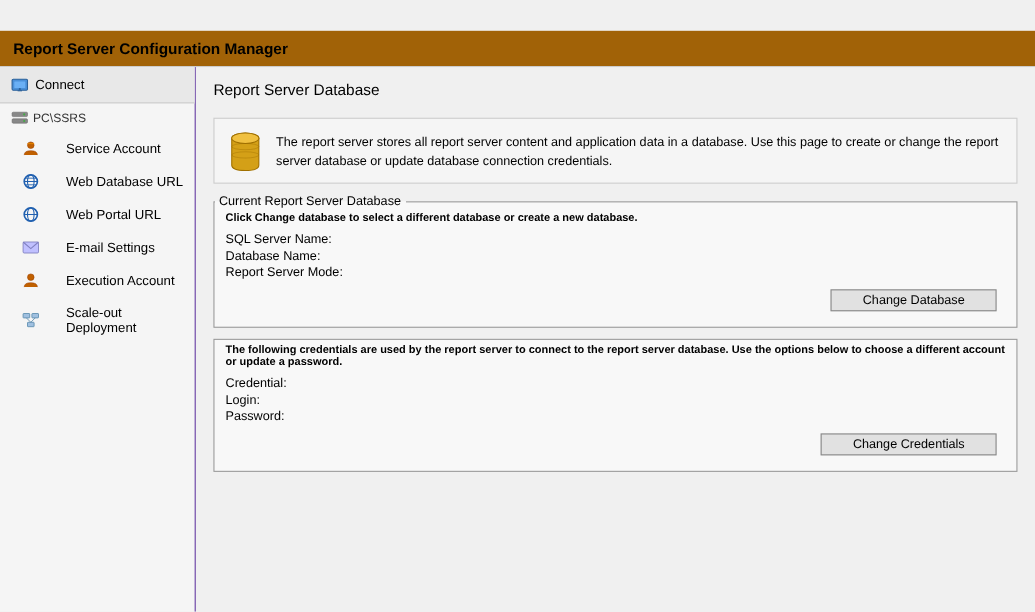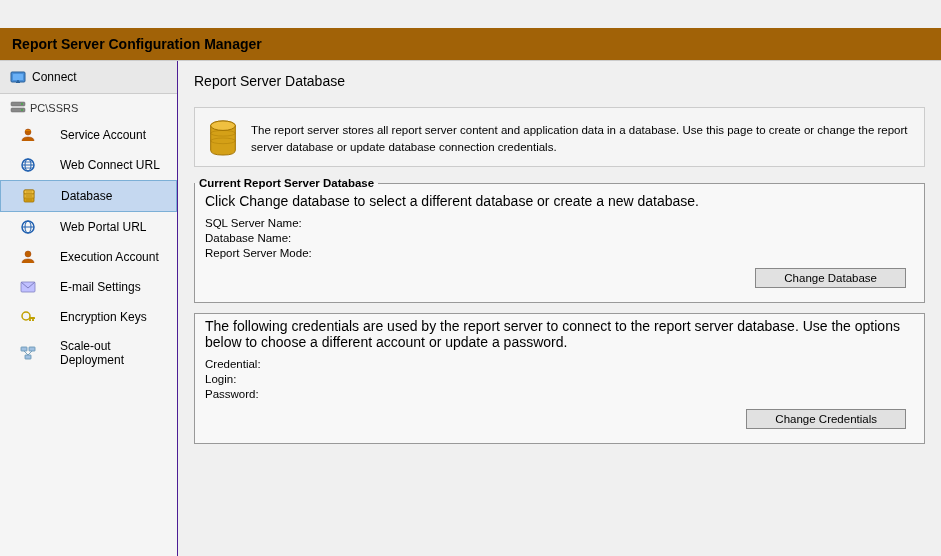--- a/index.html
+++ b/index.html
@@ -109,23 +109,24 @@
       margin-top: 2px;
     }
 
     .info-text {
       font-size: 11.5px;
       color: #000;
       line-height: 1.5;
     }
 
     .section-note {
-      font-size: 14px;
+      font-size: 10px;
       color: #000;
       margin-bottom: 8px;
+      font-weight: bold;
     }
 
     .field-row {
       font-size: 11.5px;
       color: #000;
       margin-bottom: 3px;
     }
 
     .section-footer {
       display: flex;
@@ -153,21 +154,20 @@
     fieldset {
       border: 1px solid #999;
       background: #f8f8f8;
       margin-bottom: 10px;
     }
 
     legend {
       font-size: 11.5px;
       padding: 0 4px;
       color: #000;
-      font-weight: bold;
     }
 
     .fieldset-body {
       padding: 4px 10px 8px 10px;
     }
   </style>
 </head>
 <body>
 
 <div class="title-bar">
@@ -208,69 +208,49 @@
     </div>
 
     <div class="sidebar-item">
       <svg class="svg-icon" viewBox="0 0 16 16">
         <circle cx="8" cy="8" r="6" fill="none" stroke="#2060b0" stroke-width="1.5"></circle>
         <ellipse cx="8" cy="8" rx="3" ry="6" fill="none" stroke="#2060b0" stroke-width="1"></ellipse>
         <line x1="2" y1="8" x2="14" y2="8" stroke="#2060b0" stroke-width="1"></line>
         <line x1="3" y1="5" x2="13" y2="5" stroke="#2060b0" stroke-width="0.8"></line>
         <line x1="3" y1="11" x2="13" y2="11" stroke="#2060b0" stroke-width="0.8"></line>
       </svg>
-      <span class="sidebar-item-label">Web Connect URL</span>
-    </div>
-
-    <div class="sidebar-item active">
-      <svg class="svg-icon" viewBox="0 0 16 16">
-        <rect x="3" y="2" width="10" height="12" rx="1" fill="#d4a017" stroke="#a07000" stroke-width="0.8"></rect>
-        <rect x="3" y="2" width="10" height="4" rx="1" fill="#f0c040" stroke="#a07000" stroke-width="0.8"></rect>
-        <rect x="3" y="6" width="10" height="4" fill="#e0b030" stroke="#a07000" stroke-width="0.5"></rect>
-        <line x1="5" y1="4" x2="11" y2="4" stroke="#a07000" stroke-width="0.5"></line>
-        <line x1="5" y1="8" x2="11" y2="8" stroke="#a07000" stroke-width="0.5"></line>
-        <line x1="5" y1="12" x2="11" y2="12" stroke="#a07000" stroke-width="0.5"></line>
-      </svg>
-      <span class="sidebar-item-label">Database</span>
-    </div>
+      <span class="sidebar-item-label">Web Database URL</span>
+    </div>
+
 
     <div class="sidebar-item">
       <svg class="svg-icon" viewBox="0 0 16 16">
         <circle cx="8" cy="8" r="6" fill="none" stroke="#2060b0" stroke-width="1.5"></circle>
         <ellipse cx="8" cy="8" rx="3" ry="6" fill="none" stroke="#2060b0" stroke-width="1"></ellipse>
         <line x1="2" y1="8" x2="14" y2="8" stroke="#2060b0" stroke-width="1"></line>
       </svg>
       <span class="sidebar-item-label">Web Portal URL</span>
     </div>
 
     <div class="sidebar-item">
       <svg class="svg-icon" viewBox="0 0 16 16">
+        <rect x="1" y="3" width="14" height="10" rx="1" fill="#c0c0ff" stroke="#8080c0" stroke-width="0.8"></rect>
+        <polyline points="1,3 8,9 15,3" fill="none" stroke="#8080c0" stroke-width="1"></polyline>
+      </svg>
+      <span class="sidebar-item-label">E-mail Settings</span>
+    </div>
+
+    <div class="sidebar-item">
+      <svg class="svg-icon" viewBox="0 0 16 16">
         <circle cx="8" cy="5" r="3" fill="#c06000" stroke="#a04000" stroke-width="0.5"></circle>
         <path d="M2 14 Q2 10 8 10 Q14 10 14 14" fill="#c06000" stroke="#a04000" stroke-width="0.5"></path>
       </svg>
       <span class="sidebar-item-label">Execution Account</span>
     </div>
 
-    <div class="sidebar-item">
-      <svg class="svg-icon" viewBox="0 0 16 16">
-        <rect x="1" y="3" width="14" height="10" rx="1" fill="#c0c0ff" stroke="#8080c0" stroke-width="0.8"></rect>
-        <polyline points="1,3 8,9 15,3" fill="none" stroke="#8080c0" stroke-width="1"></polyline>
-      </svg>
-      <span class="sidebar-item-label">E-mail Settings</span>
-    </div>
-
-    <div class="sidebar-item">
-      <svg class="svg-icon" viewBox="0 0 16 16">
-        <circle cx="6" cy="7" r="4" fill="none" stroke="#c0a000" stroke-width="1.5"></circle>
-        <rect x="9" y="8" width="6" height="2" rx="0.5" fill="#c0a000"></rect>
-        <rect x="12" y="10" width="2" height="2" rx="0.5" fill="#c0a000"></rect>
-        <rect x="9" y="10" width="2" height="2" rx="0.5" fill="#c0a000"></rect>
-      </svg>
-      <span class="sidebar-item-label">Encryption Keys</span>
-    </div>
 
 
     <div class="sidebar-item">
       <svg class="svg-icon" viewBox="0 0 16 16">
         <rect x="1" y="2" width="6" height="4" rx="0.5" fill="#a0c0e0" stroke="#6090b0" stroke-width="0.8"></rect>
         <rect x="9" y="2" width="6" height="4" rx="0.5" fill="#a0c0e0" stroke="#6090b0" stroke-width="0.8"></rect>
         <rect x="5" y="10" width="6" height="4" rx="0.5" fill="#a0c0e0" stroke="#6090b0" stroke-width="0.8"></rect>
         <line x1="4" y1="6" x2="8" y2="10" stroke="#6090b0" stroke-width="0.8"></line>
         <line x1="12" y1="6" x2="8" y2="10" stroke="#6090b0" stroke-width="0.8"></line>
       </svg>

